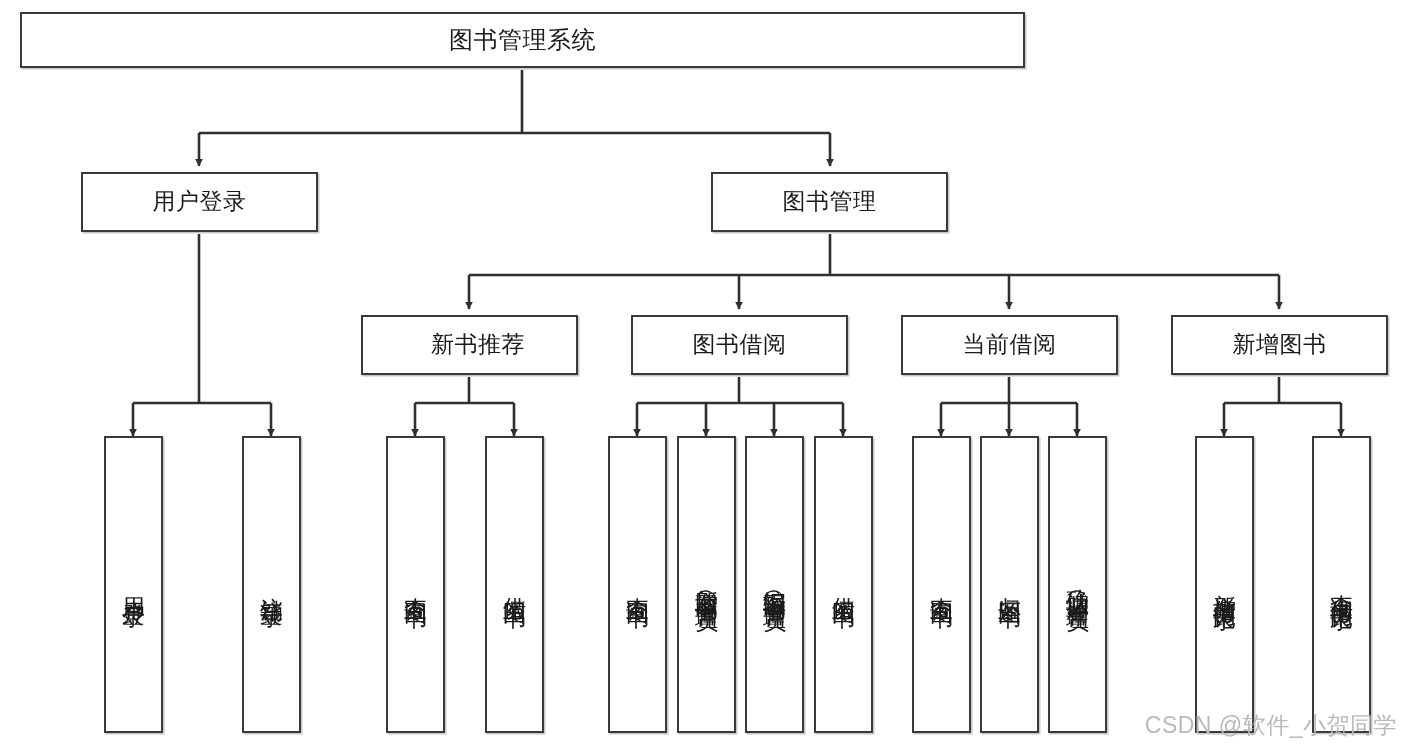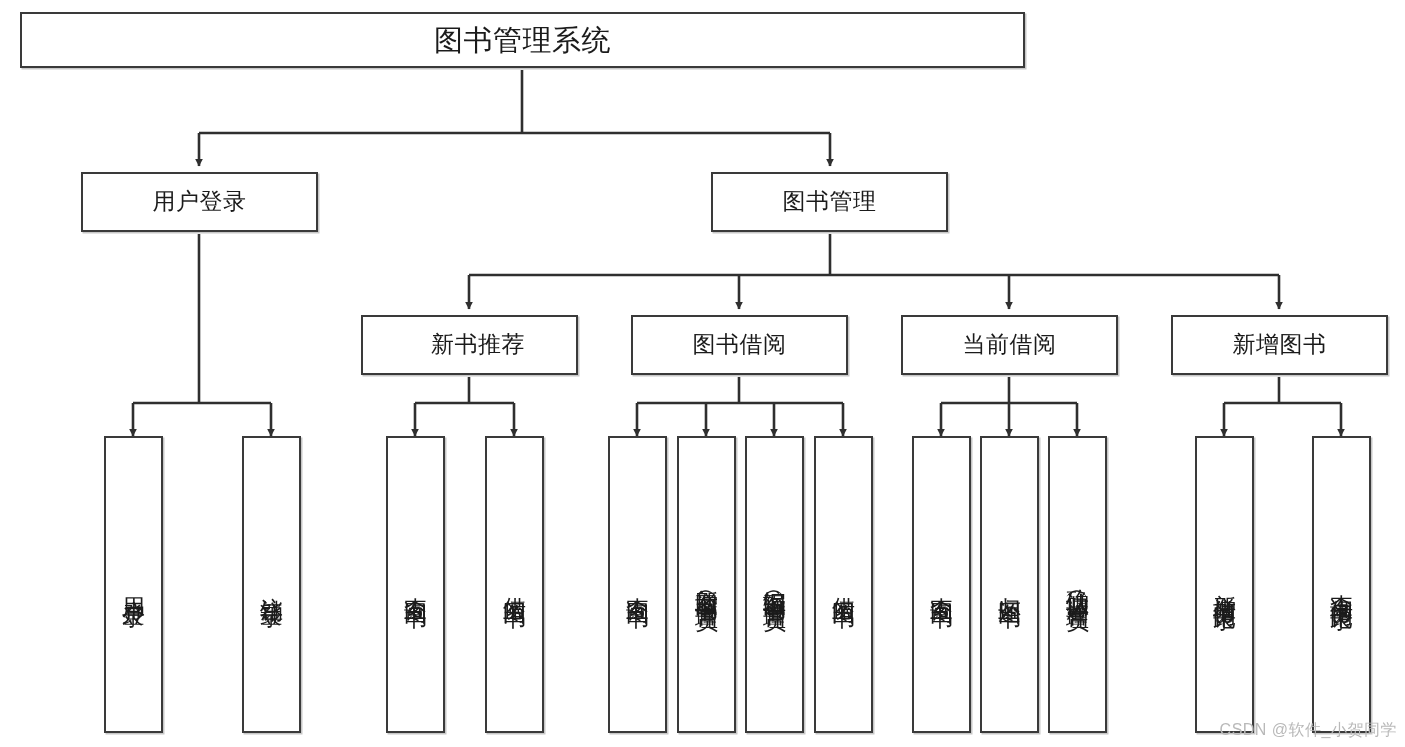--- a/index.html
+++ b/index.html
@@ -40,38 +40,38 @@
     color: #1b1b1b;
     text-align: center;
     line-height: 1.18;
     white-space: pre;
   }
   .node.horizontal .node-label {
     font-size: 23px;
     letter-spacing: 0.5px;
   }
   .node.root .node-label {
-    font-size: 29px;
+    font-size: 24px;
   }
   .node.vertical {
     align-items: center;
     justify-content: center;
   }
   .node.vertical .node-label {
     writing-mode: vertical-rl;
     text-orientation: upright;
     font-size: 23px;
     letter-spacing: 3px;
     max-height: 100%;
   }
   #watermark {
     position: absolute;
     right: 8px;
     bottom: 6px;
-    font-size: 16px;
+    font-size: 23px;
     color: #b9b9b9;
     letter-spacing: 0.5px;
     white-space: nowrap;
     user-select: none;
   }
 </style>
 </head>
 <body>
 
 <div id="diagram-root">

